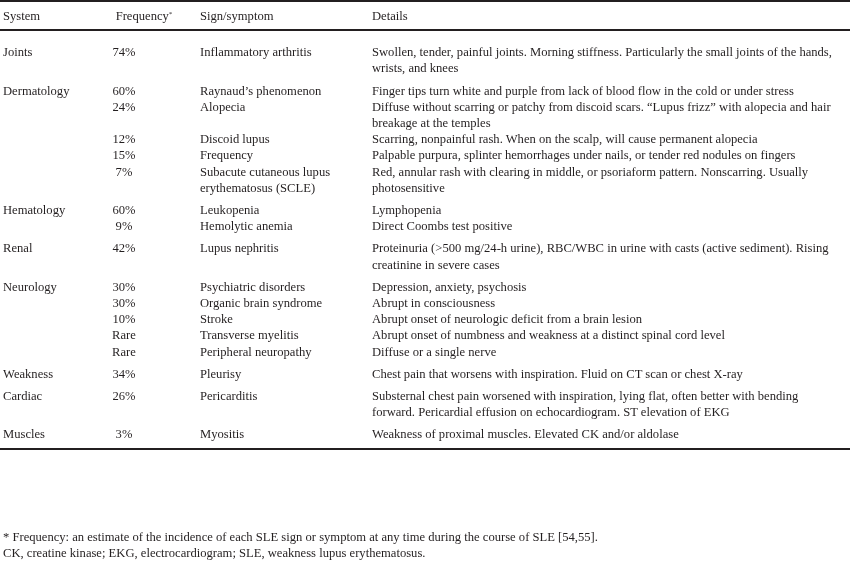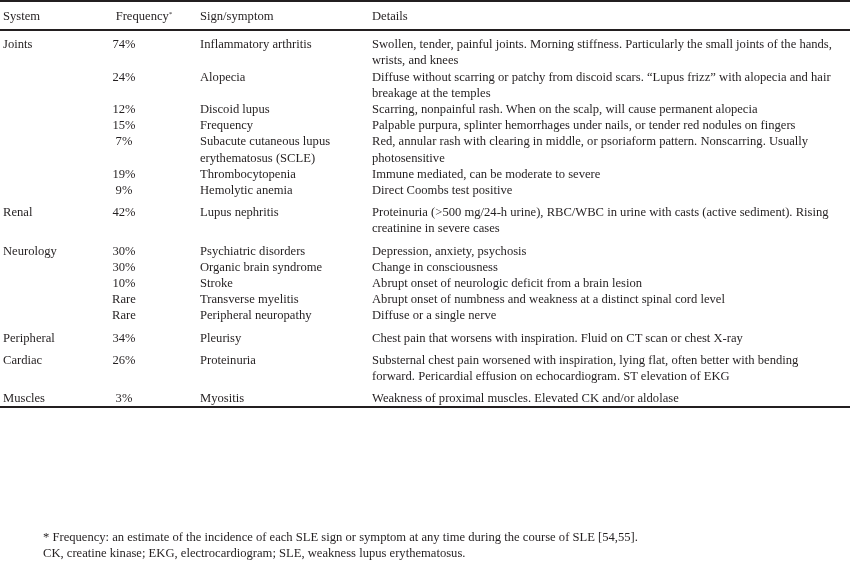--- a/index.html
+++ b/index.html
@@ -59,34 +59,35 @@
     sup.ast {
       font-size: 7px;
       vertical-align: top;
       position: relative;
       top: -2px;
     }
     tr.group-start td {
       padding-top: 6px;
     }
     tr.first-row td {
-      padding-top: 5px;
+      padding-top: 13px;
     }
     tr.last-row td {
+      padding-bottom: 5px;
       border-bottom: 2px solid #231f20;
     }
     .footnotes {
       position: absolute;
       left: 3px;
       top: 530px;
       width: 845px;
       font-size: 12.6px;
       line-height: 15.5px;
     }
-    .fn { display: block; white-space: nowrap; margin-left: 40px; }
+    .fn { display: block; white-space: nowrap; }
   </style>
 </head>
 <body>
 
 <div class="wrap">
   <table class="sle">
     <colgroup>
       <col class="c-system">
       <col class="c-freq">
       <col class="c-sign">
@@ -100,20 +101,26 @@
         <th class="c4">Details</th>
       </tr>
     </thead>
     <tbody>
       <tr class="first-row">
         <td class="c1">Joints</td>
         <td class="col-freq">74%</td>
         <td class="c3">Inflammatory arthritis</td>
         <td class="c4">Swollen, tender, painful joints. Morning stiffness. Particularly the small joints of the hands, wrists, and knees</td>
       </tr>
+      <tr class="group-start">
+        <td class="c1">Dermatology</td>
+        <td class="col-freq">60%</td>
+        <td class="c3">Raynaud’s phenomenon</td>
+        <td class="c4">Finger tips turn white and purple from lack of blood flow in the cold or under stress</td>
+      </tr>
       <tr>
         <td class="c1"></td>
         <td class="col-freq">24%</td>
         <td class="c3">Alopecia</td>
         <td class="c4">Diffuse without scarring or patchy from discoid scars. “Lupus frizz” with alopecia and hair breakage at the temples</td>
       </tr>
       <tr>
         <td class="c1"></td>
         <td class="col-freq">12%</td>
         <td class="c3">Discoid lupus</td>
@@ -124,25 +131,25 @@
         <td class="col-freq">15%</td>
         <td class="c3">Frequency</td>
         <td class="c4">Palpable purpura, splinter hemorrhages under nails, or tender red nodules on fingers</td>
       </tr>
       <tr>
         <td class="c1"></td>
         <td class="col-freq">7%</td>
         <td class="c3">Subacute cutaneous lupus erythematosus (SCLE)</td>
         <td class="c4">Red, annular rash with clearing in middle, or psoriaform pattern. Nonscarring. Usually photosensitive</td>
       </tr>
-      <tr>
-        <td class="c1"></td>
-        <td class="col-freq">19%</td>
-        <td class="c3">Thrombocytopenia</td>
-        <td class="c4">Immune mediated, can be moderate to severe</td>
+      <tr class="group-start">
+        <td class="c1">Hematology</td>
+        <td class="col-freq">60%</td>
+        <td class="c3">Leukopenia</td>
+        <td class="c4">Lymphopenia</td>
       </tr>
       <tr>
         <td class="c1"></td>
         <td class="col-freq">9%</td>
         <td class="c3">Hemolytic anemia</td>
         <td class="c4">Direct Coombs test positive</td>
       </tr>
       <tr class="group-start">
         <td class="c1">Renal</td>
         <td class="col-freq">42%</td>
@@ -152,50 +159,50 @@
       <tr class="group-start">
         <td class="c1">Neurology</td>
         <td class="col-freq">30%</td>
         <td class="c3">Psychiatric disorders</td>
         <td class="c4">Depression, anxiety, psychosis</td>
       </tr>
       <tr>
         <td class="c1"></td>
         <td class="col-freq">30%</td>
         <td class="c3">Organic brain syndrome</td>
-        <td class="c4">Change in consciousness</td>
+        <td class="c4">Abrupt in consciousness</td>
       </tr>
       <tr>
         <td class="c1"></td>
         <td class="col-freq">10%</td>
         <td class="c3">Stroke</td>
         <td class="c4">Abrupt onset of neurologic deficit from a brain lesion</td>
       </tr>
       <tr>
         <td class="c1"></td>
         <td class="col-freq">Rare</td>
         <td class="c3">Transverse myelitis</td>
         <td class="c4">Abrupt onset of numbness and weakness at a distinct spinal cord level</td>
       </tr>
       <tr>
         <td class="c1"></td>
         <td class="col-freq">Rare</td>
         <td class="c3">Peripheral neuropathy</td>
         <td class="c4">Diffuse or a single nerve</td>
       </tr>
       <tr class="group-start">
-        <td class="c1">Peripheral</td>
+        <td class="c1">Weakness</td>
         <td class="col-freq">34%</td>
         <td class="c3">Pleurisy</td>
         <td class="c4">Chest pain that worsens with inspiration. Fluid on CT scan or chest X-ray</td>
       </tr>
       <tr class="group-start">
         <td class="c1">Cardiac</td>
         <td class="col-freq">26%</td>
-        <td class="c3">Proteinuria</td>
+        <td class="c3">Pericarditis</td>
         <td class="c4">Substernal chest pain worsened with inspiration, lying flat, often better with bending forward. Pericardial effusion on echocardiogram. ST elevation of EKG</td>
       </tr>
       <tr class="group-start last-row">
         <td class="c1">Muscles</td>
         <td class="col-freq">3%</td>
         <td class="c3">Myositis</td>
         <td class="c4">Weakness of proximal muscles. Elevated CK and/or aldolase</td>
       </tr>
     </tbody>
   </table>

